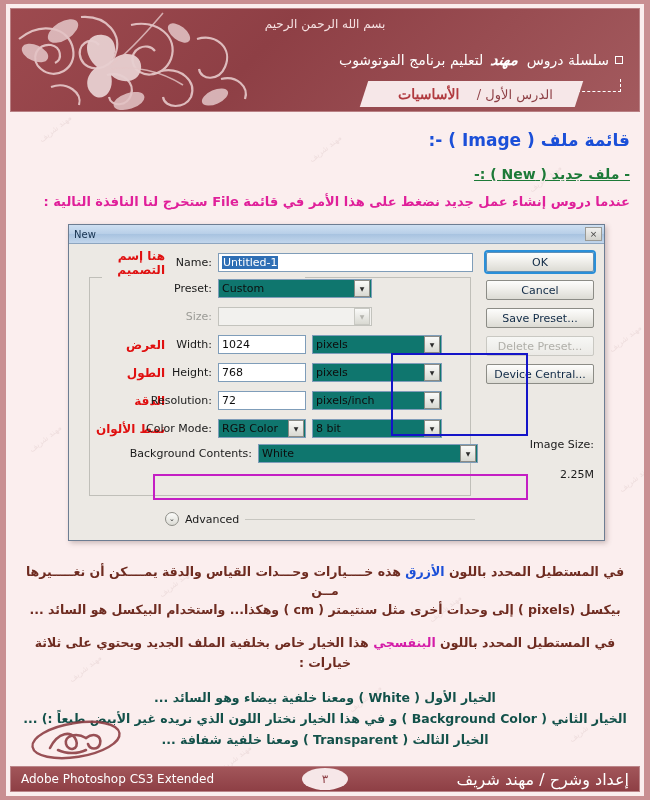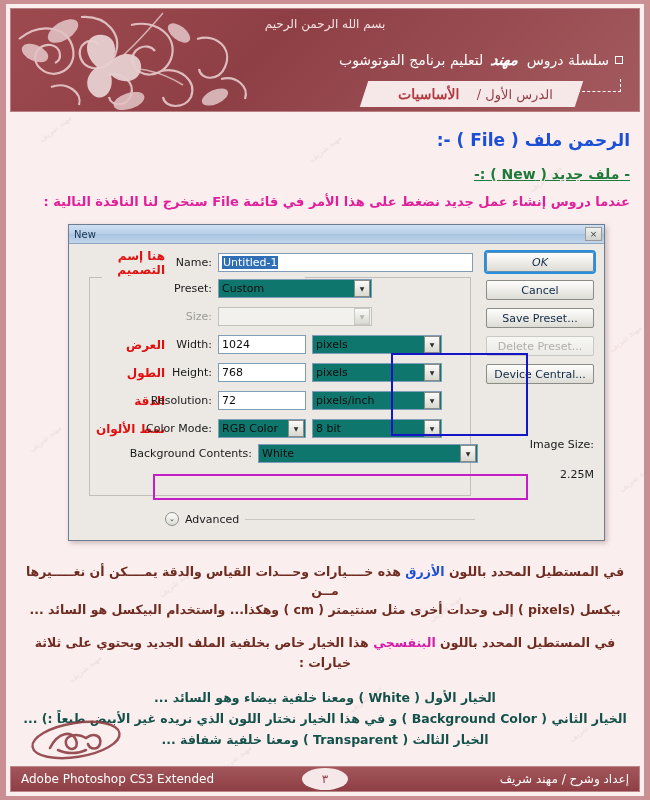--- a/index.html
+++ b/index.html
@@ -377,21 +377,20 @@
     color: #102a46;
     display: flex;
     align-items: center;
     justify-content: center;
     cursor: pointer;
   }
   .ps-btn.focus {
     outline: 2px solid #2a8fd8;
     outline-offset: 0px;
     border-color: #5c8fb8;
-    font-style: italic;
   }
   .ps-btn.disabled {
     color: #b0afa9;
     border-color: #c9c8c2;
     background: linear-gradient(to bottom, #f7f7f5, #ebeae6);
     cursor: default;
   }
   .ps-btn.spaced { }
 
   #image-size-block {
@@ -469,21 +468,21 @@
     background: #f6e7e8;
     color: #8e3f45;
     font-size: 12px;
     display: flex;
     align-items: center;
     justify-content: center;
     font-family: "DejaVu Serif", serif;
   }
   #footer-right {
     color: #ffffff;
-    font-size: 12px;
+    font-size: 16px;
     flex: 1;
     direction: rtl;
   }
 </style>
 </head>
 <body>
 
 <div id="page-frame">
 
   <div id="watermarks">
@@ -544,21 +543,21 @@
     <div id="dash-tick"></div>
     <div id="dash-lead"></div>
 
     <div id="lesson-ribbon">
       <span id="lesson-no">الدرس الأول /</span>
       <span id="lesson-name">الأساسيات</span>
     </div>
   </div>
 
   <div id="content">
-    <div id="file-menu-title">الرحمن ملف ( File ) -:</div>
+    <div id="file-menu-title">قائمة ملف ( Image ) -:</div>
     <div id="new-file-heading">- ملف جديد ( New ) :-</div>
     <div id="intro-line">عندما دروس إنشاء عمل جديد نضغط على هذا الأمر في قائمة File ستخرج لنا النافذة التالية  :</div>
   </div>
 
   <div id="ps-dialog">
 
     <div id="ps-titlebar">
       <span id="ps-title">New</span>
       <span id="ps-close">×</span>
     </div>

